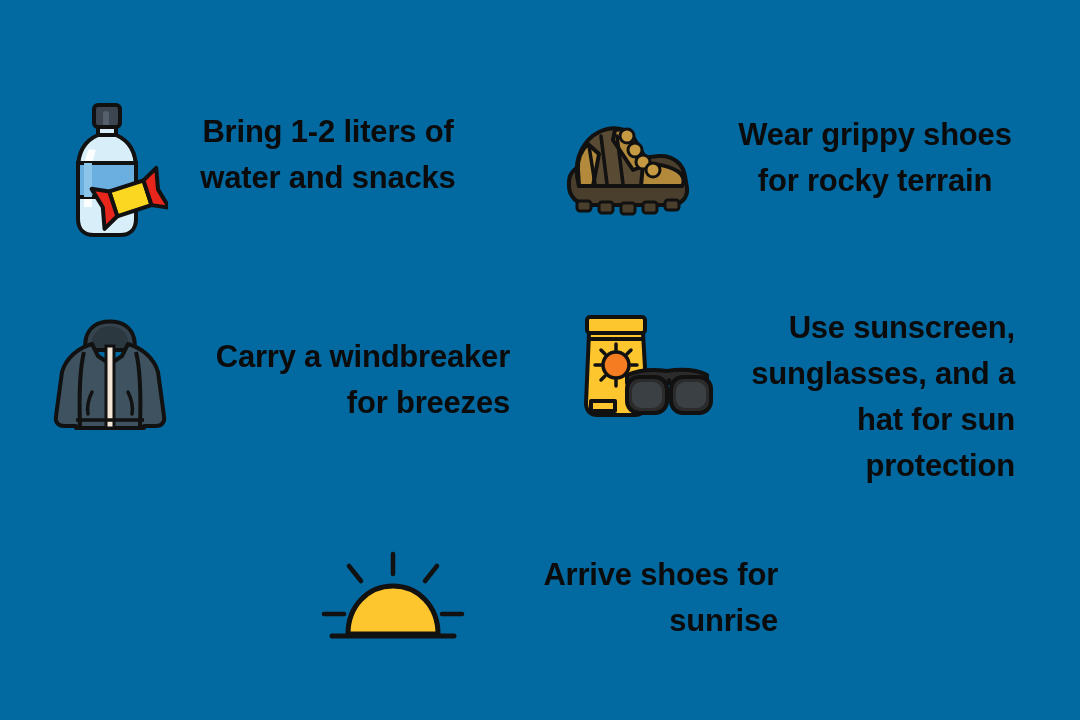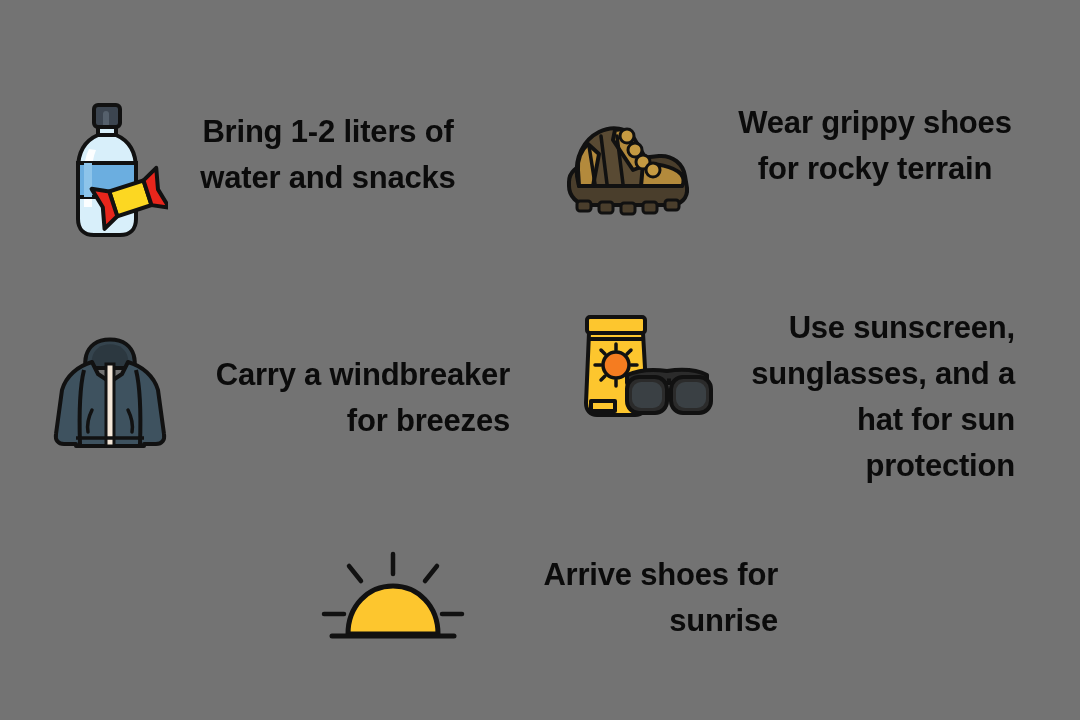--- a/index.html
+++ b/index.html
@@ -11,21 +11,21 @@
     height: 720px;
     background: #81DBFB;
     font-family: "Liberation Sans", sans-serif;
     overflow: hidden;
     position: relative;
   }
 
   #infographic {
     position: absolute;
     inset: 0;
-    background: #737373;
+    background: #0369a1;
   }
 
   .tip {
     position: absolute;
     display: flex;
     align-items: flex-start;
     gap: 10px;
   }
 
   .tip-icon {
@@ -48,23 +48,23 @@
   .align-center { text-align: center; }
   .align-left   { text-align: right; }
 
   
   #tip-water      { left: 58px;  top: 95px; }
   #tip-water .tip-icon { margin-top: 2px; }
   #tip-water .tip-text { width: 300px; margin-top: 14px; }
 
   #tip-shoes      { left: 555px; top: 100px; }
   #tip-shoes .tip-icon { margin-top: 6px; }
-  #tip-shoes .tip-text { width: 330px; }
-
-  #tip-jacket     { left: 50px;  top: 332px; }
+  #tip-shoes .tip-text { width: 330px; margin-top: 12px; }
+
+  #tip-jacket     { left: 50px;  top: 314px; }
   #tip-jacket .tip-icon { margin-top: 2px; }
   #tip-jacket .tip-text { width: 330px; margin-top: 20px; }
 
   #tip-sunscreen  { left: 575px; top: 305px; }
   #tip-sunscreen .tip-icon { margin-top: 6px; }
   #tip-sunscreen .tip-text { width: 290px; margin-top: 0px; }
 
   #tip-sunrise    { left: 318px; top: 540px; }
   #tip-sunrise .tip-icon { margin-top: 6px; }
   #tip-sunrise .tip-text { width: 300px; margin-top: 12px; }

